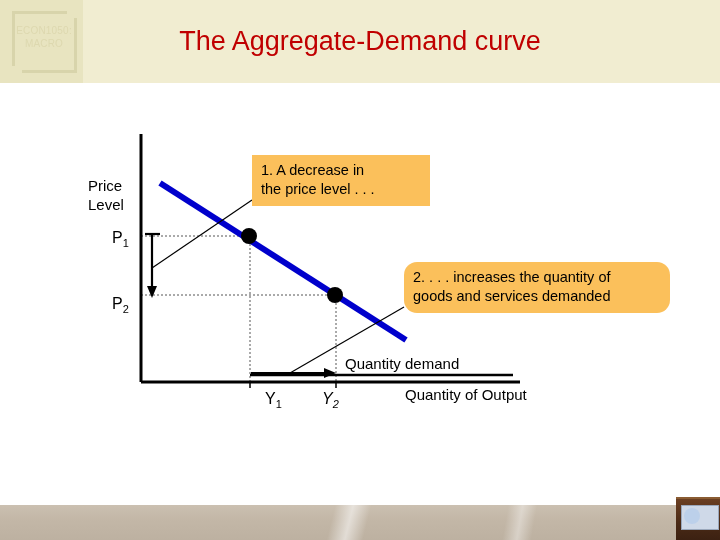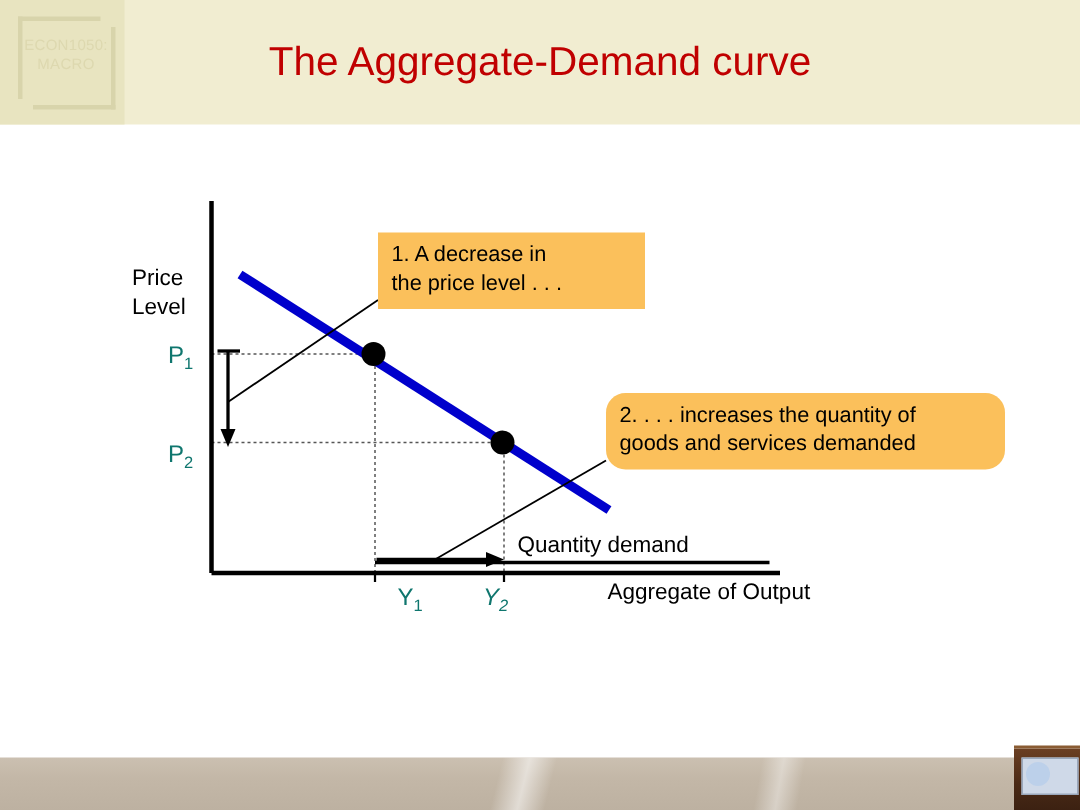--- a/index.html
+++ b/index.html
@@ -98,21 +98,21 @@
   #quantity-label {
     left: 405px; top: 303px;
   }
   #ad-label {
     left: 345px; top: 272px;
   }
 
   .tick-label {
     position: absolute;
     font-size: 16px;
-    color: #0f766e;
+    color: #000000;
     white-space: nowrap;
   }
   .tick-label sub {
     font-size: 11px;
   }
   #label-p1 { left: 112px; top: 146px; }
   #label-p2 { left: 112px; top: 212px; }
   #label-y1 { left: 233px; top: 307px; margin-left: 32px; }
   #label-y2 { left: 322px; top: 307px; font-style: italic; }
 
@@ -228,21 +228,21 @@
       <polyline points="252,117 152,185" stroke="#000000" stroke-width="1.2" fill="none"></polyline>
 
       <polyline points="404,224 290,290" stroke="#000000" stroke-width="1.2" fill="none"></polyline>
 
       <line x1="250" y1="292" x2="513" y2="292" stroke="#000000" stroke-width="2.4"></line>
     </svg>
 
     <div class="axis-title" id="price-level-label" style="white-space: pre-line;">Price
 Level</div>
 
-    <div class="axis-title" id="quantity-label">Aggregate of Output</div>
+    <div class="axis-title" id="quantity-label">Quantity of Output</div>
 
     <div class="axis-title" id="ad-label">Quantity demand</div>
 
     <div class="tick-label" id="label-p1">
       <span>P</span><sub>1</sub>
     </div>
     <div class="tick-label" id="label-p2">
       <span>P</span><sub>2</sub>
     </div>
     <div class="tick-label" id="label-y1">

